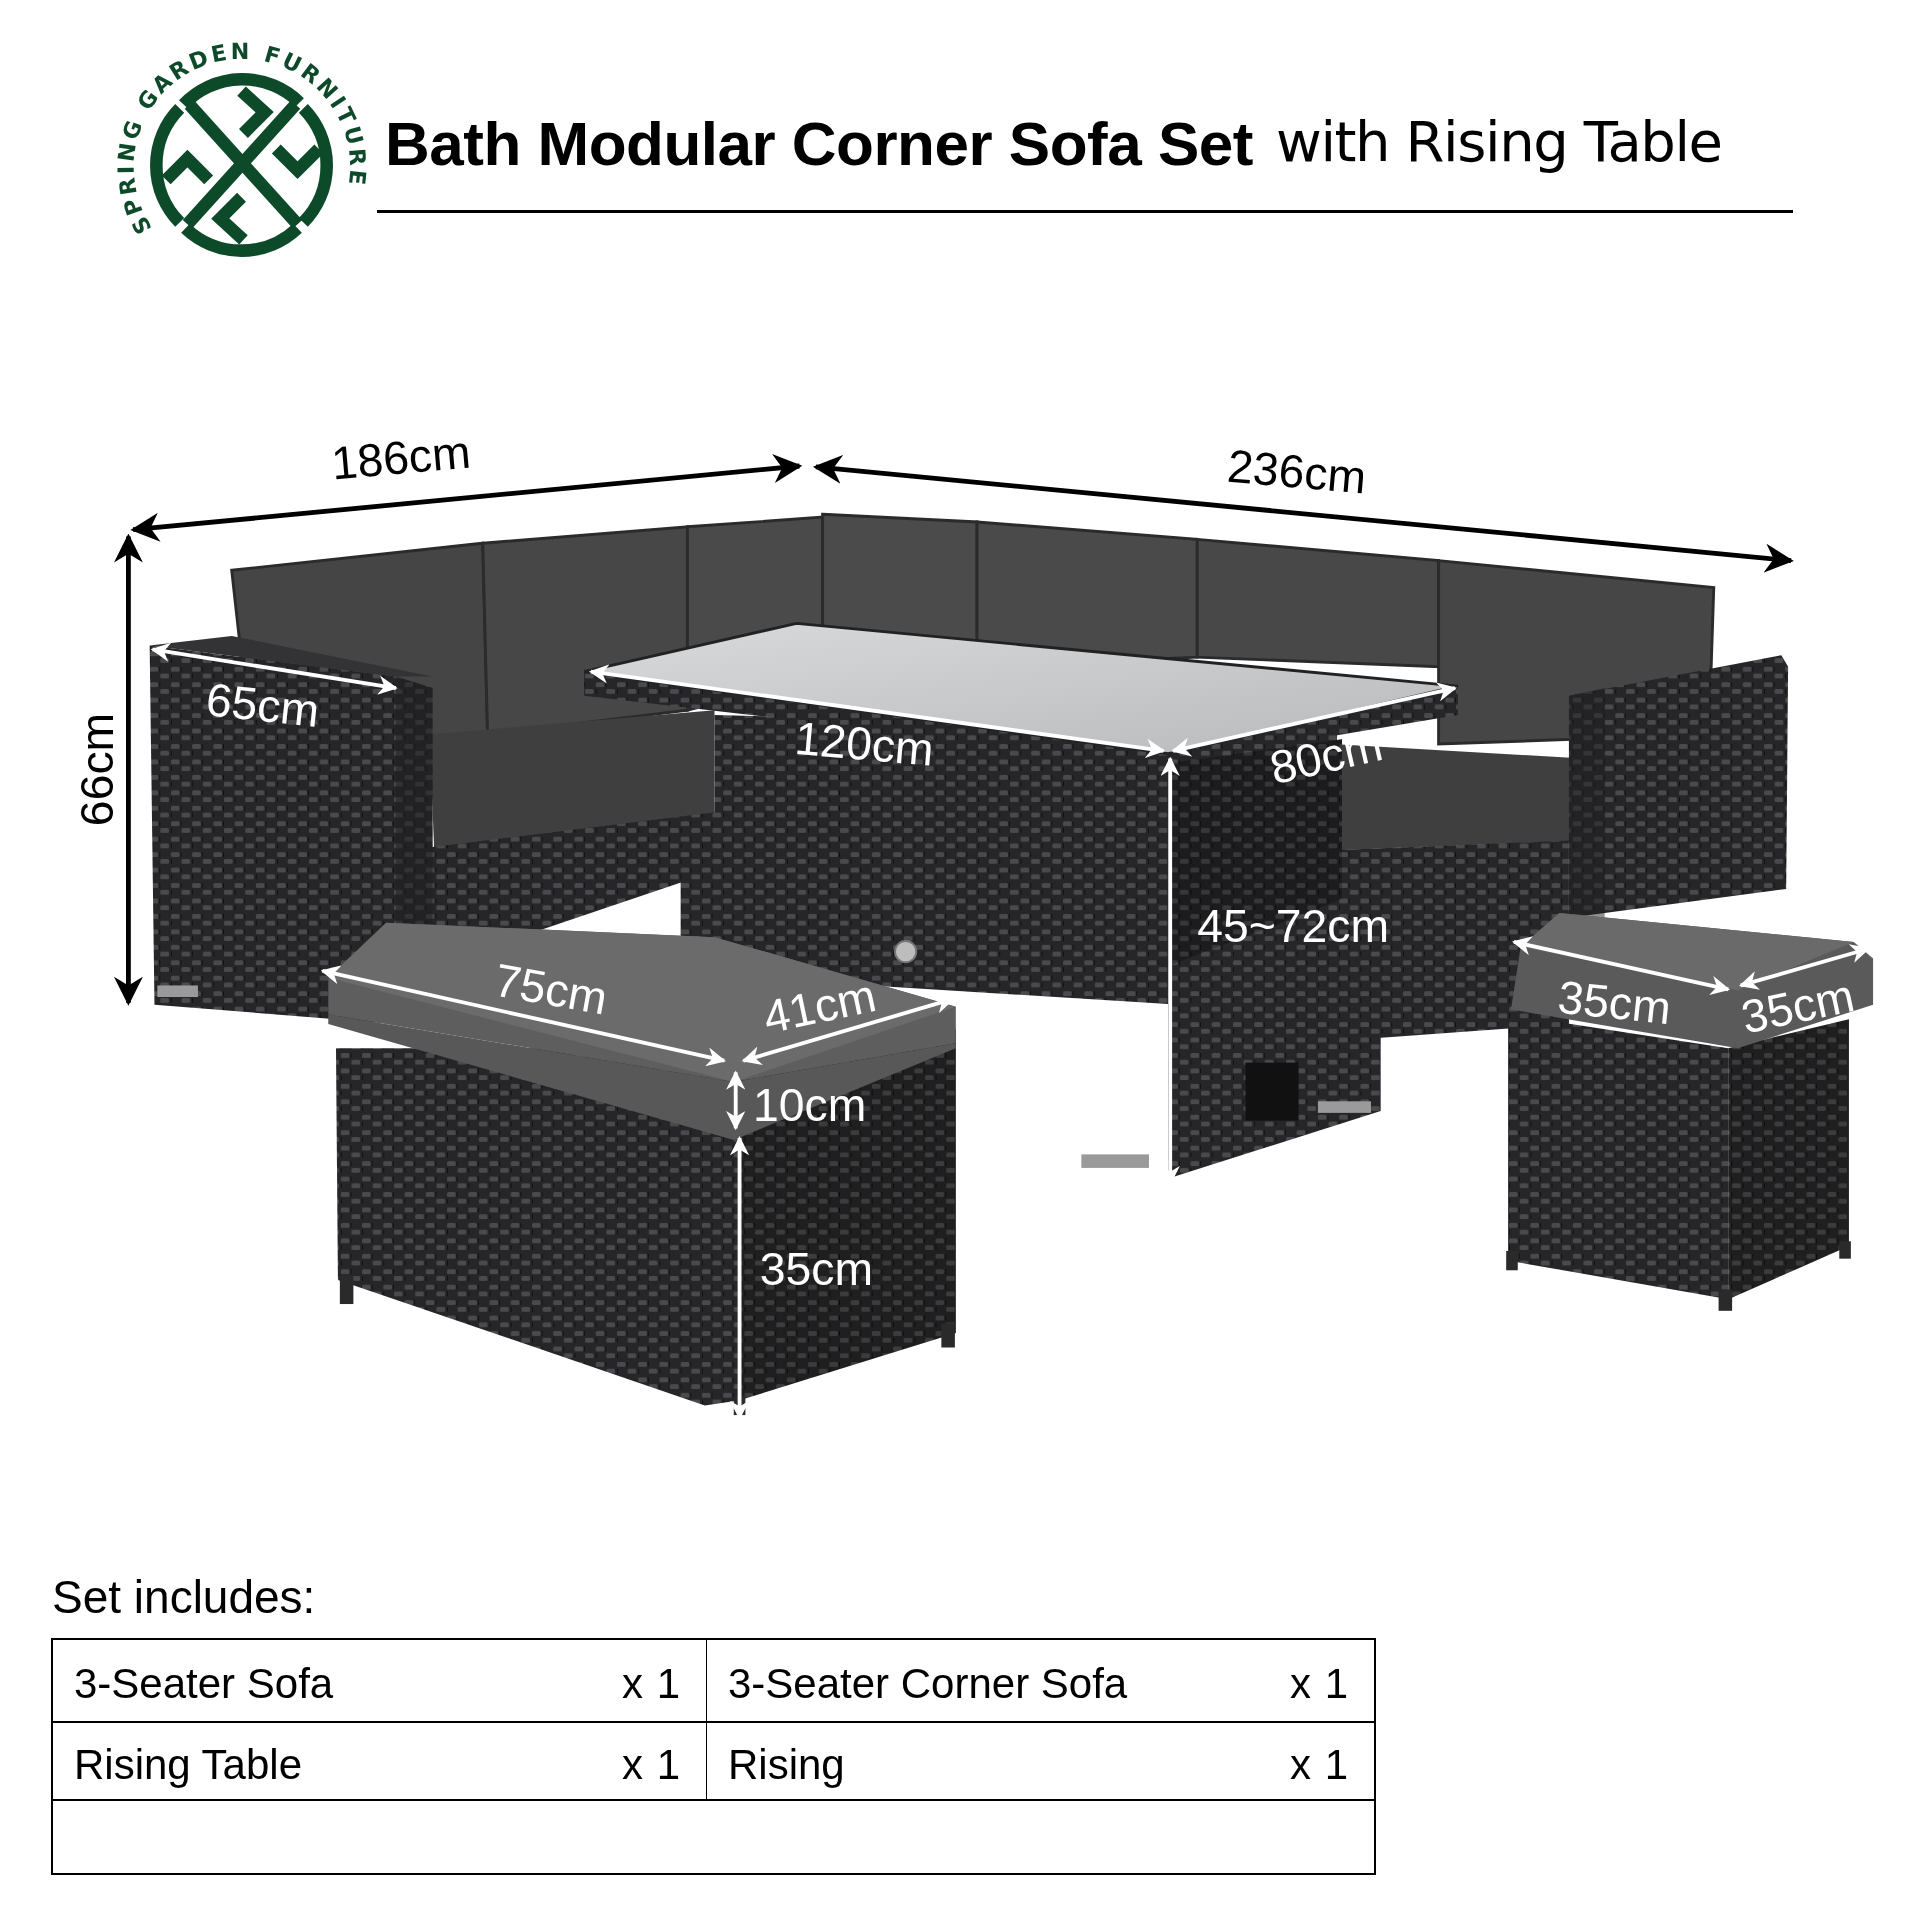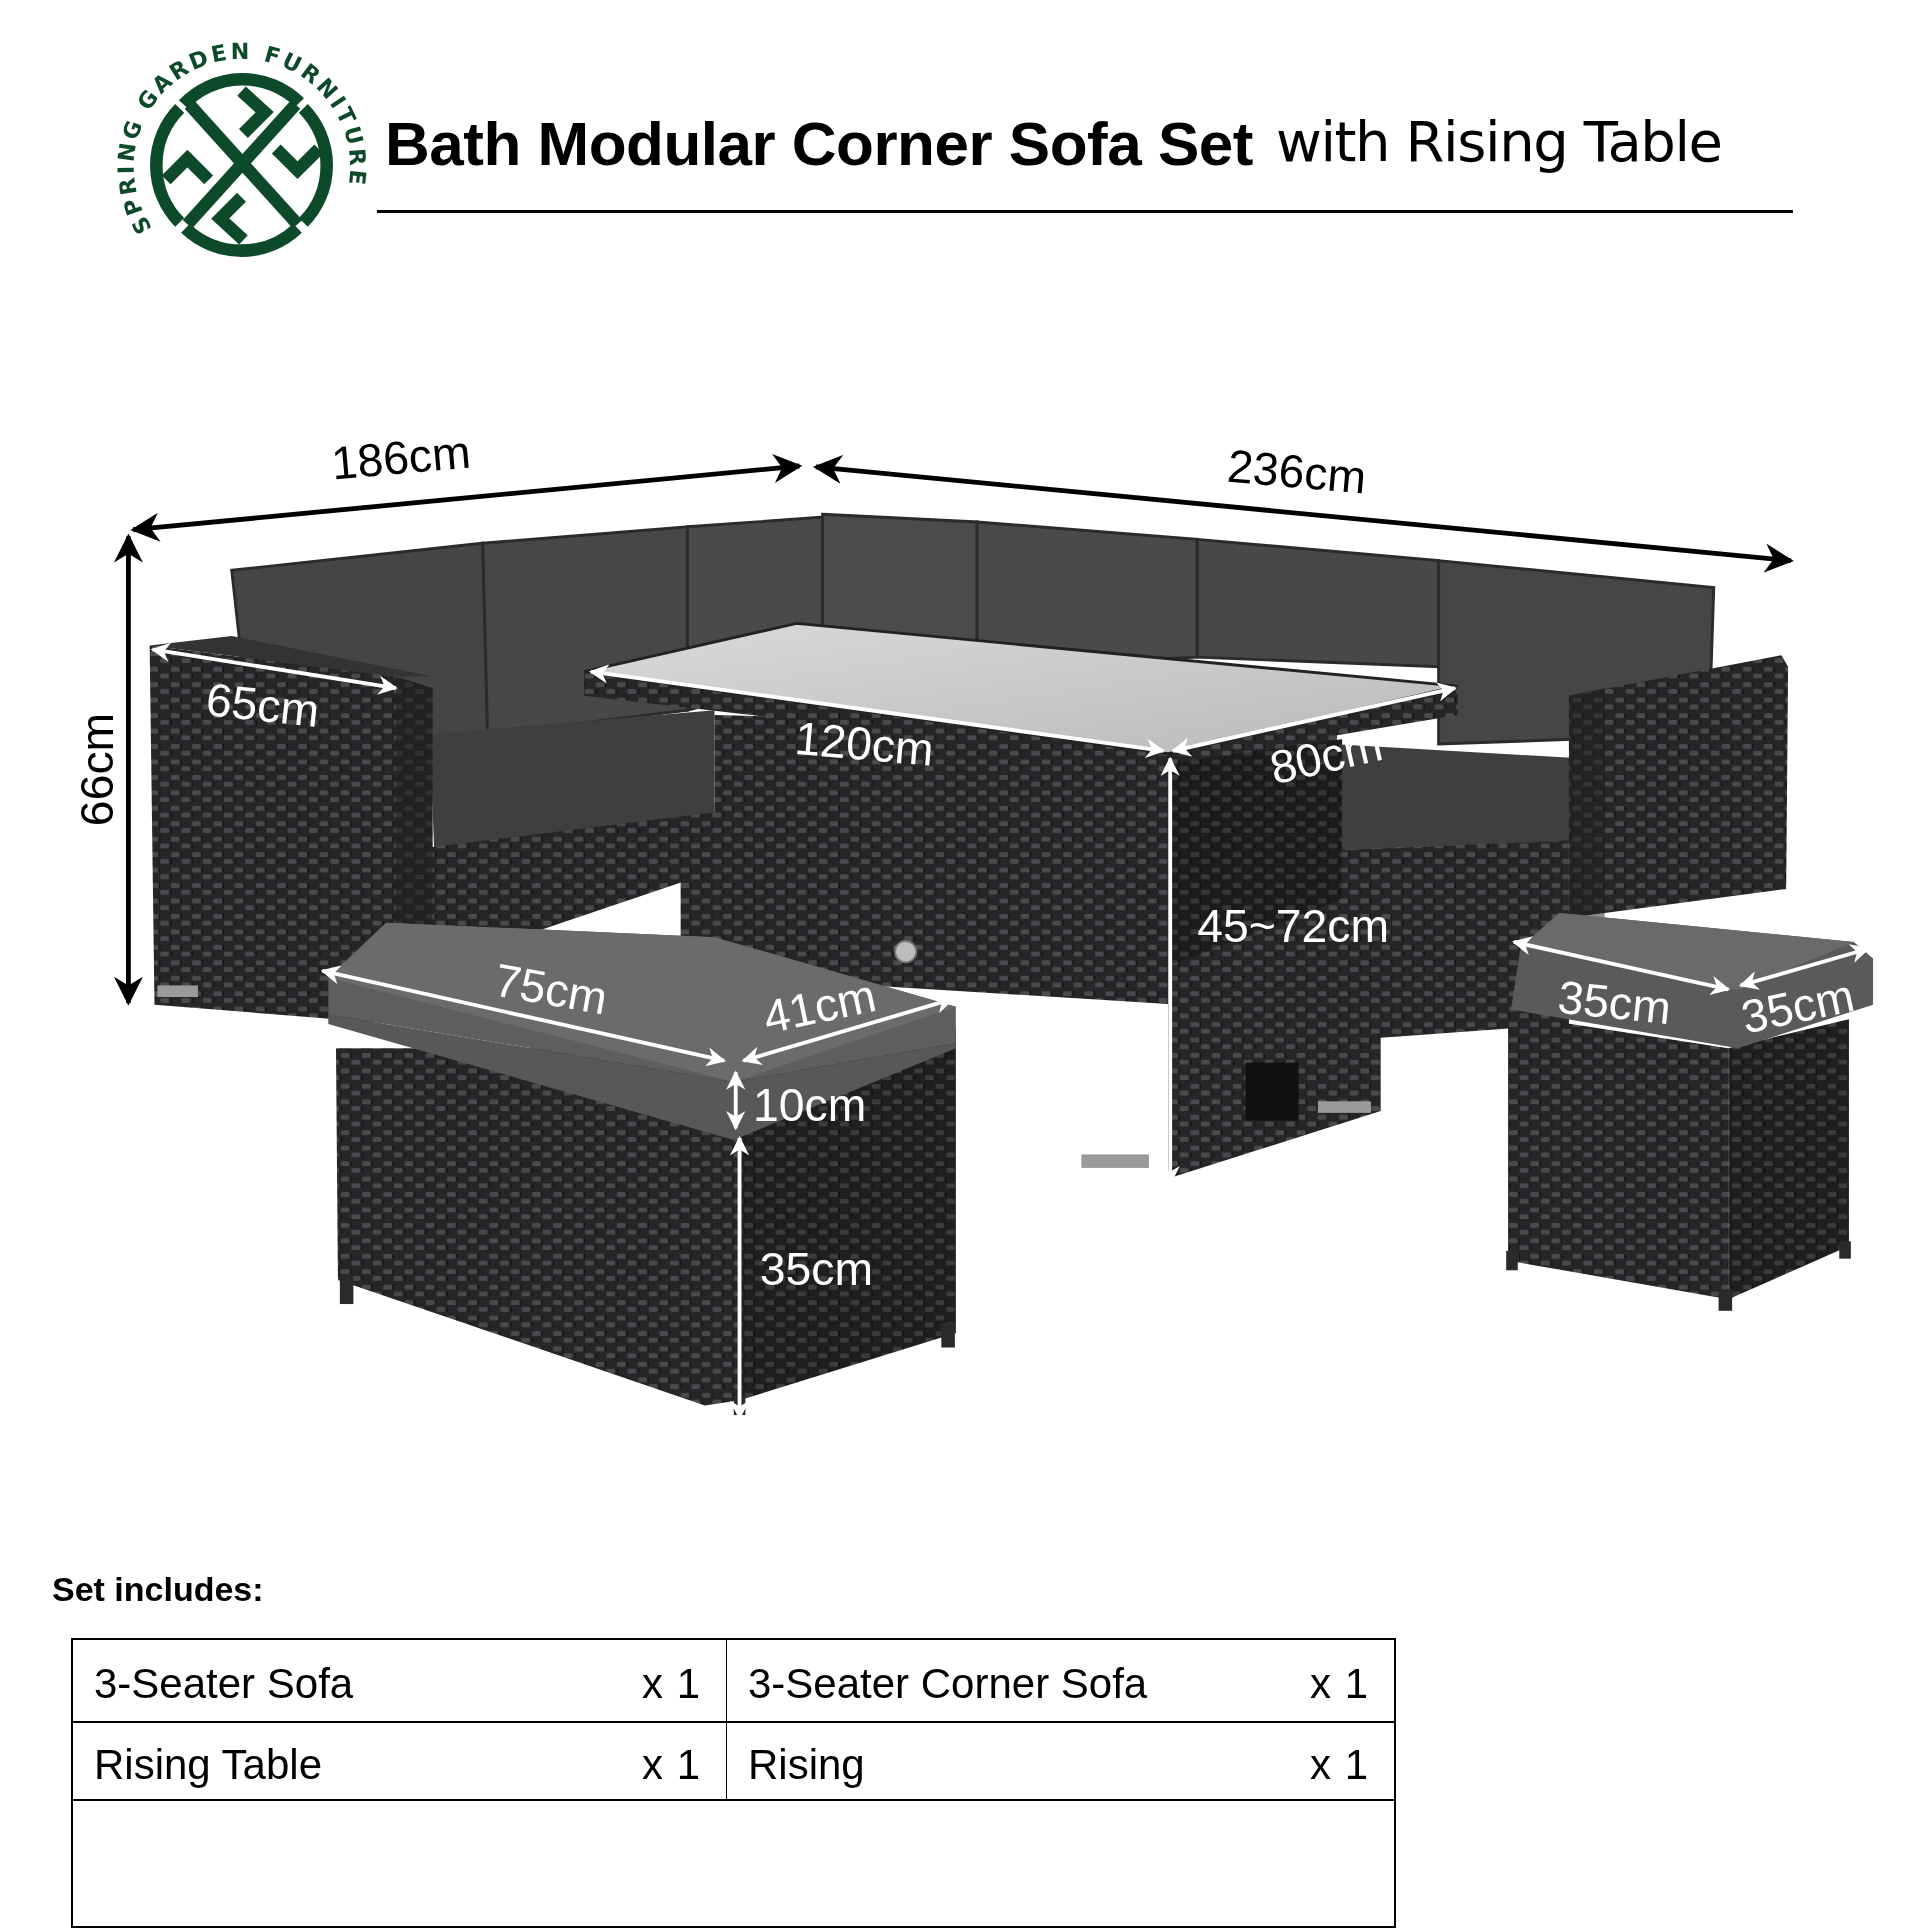--- a/index.html
+++ b/index.html
@@ -5,22 +5,22 @@
   html, body { margin:0; padding:0; background:#ffffff; }
   body { width:1931px; height:1931px; position:relative; overflow:hidden; font-family:"Liberation Sans", sans-serif; color:#000; }
   .abs { position:absolute; }
   #logo { left:114px; top:35px; width:256px; height:227px; }
   #title { left:377px; top:108px; font-family:"Liberation Sans", sans-serif; font-weight:bold; font-size:62px; white-space:nowrap; letter-spacing:-0.5px;margin-left:8px; }
   #subtitle { left:1276px; top:109px; font-family:"DejaVu Sans", sans-serif; font-size:56px; white-space:nowrap; letter-spacing:-1.4px; font-weight:normal; }
   #title-rule { left:377px; top:210px; width:1416px; height:2.9px; background:#000; }
   #scene { left:0; top:406px; width:1931px; height:1043px; }
   .dim-dark { font-family:"Liberation Sans", sans-serif; font-size:48px; fill:#000; }
   .dim-light { font-family:"Liberation Sans", sans-serif; font-size:48px; fill:#fff; }
-  #set-heading { left:52px; top:1570px; font-weight:bold; font-size:34px; white-space:nowrap; }
-  #includes-table { left:51px; top:1638px; width:1325px; height:290px; border:2.9px solid #000; box-sizing:border-box; display:grid; grid-template-columns:654px 1fr; grid-template-rows:83px 78px 1fr;margin-left:20px; }
+  #set-heading { left:52px; top:1570px; font-weight:normal; font-size:46px; white-space:nowrap; }
+  #includes-table { left:51px; top:1638px; width:1325px; height:237px; border:2.9px solid #000; box-sizing:border-box; display:grid; grid-template-columns:654px 1fr; grid-template-rows:83px 78px 1fr; }
   .cell { box-sizing:border-box; display:flex; align-items:center; justify-content:space-between; padding:0 25px 0 21px; font-size:42px; white-space:nowrap; }
   .cell.b-right { border-right:1.9px solid #000; }
   .cell.b-bottom { border-bottom:2.9px solid #000; }
   .cell .qty { letter-spacing:1px; }
   .cell .name { padding-top:7.7px; }
   .cell .qty { padding-top:7.7px; }
 </style>
 </head>
 <body>
 

